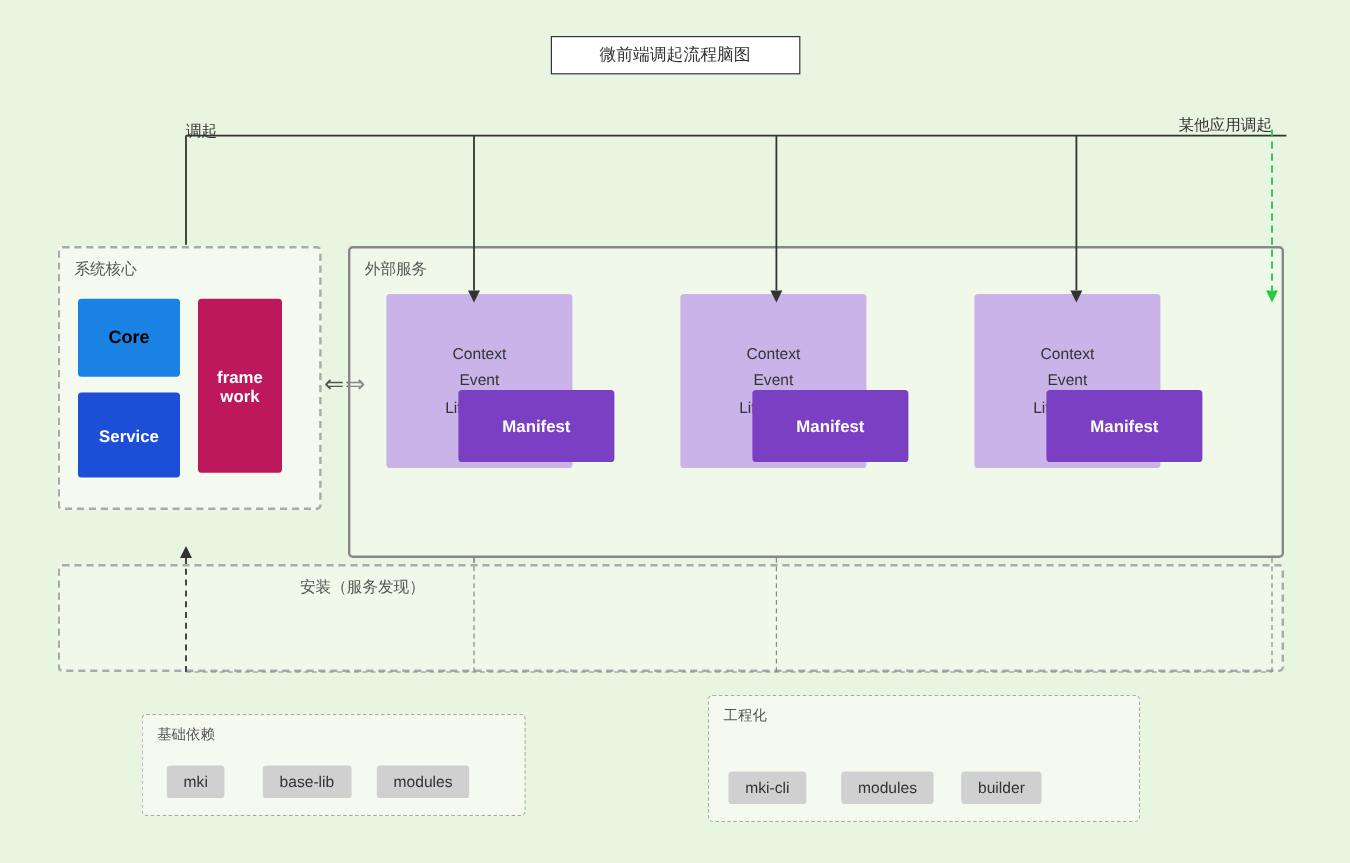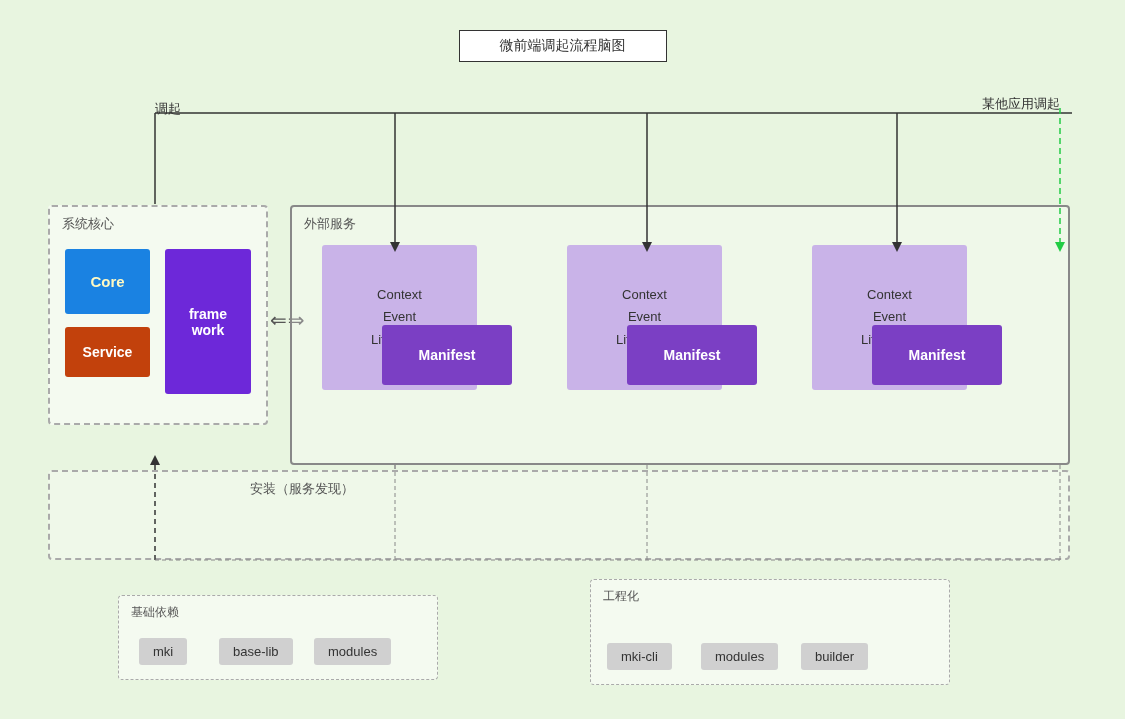--- a/index.html
+++ b/index.html
@@ -66,47 +66,47 @@
       position: absolute;
       top: 42px;
       left: 15px;
       width: 85px;
       height: 65px;
       background: #1a82e2;
       border-radius: 3px;
       display: flex;
       align-items: center;
       justify-content: center;
-      color: #fef9c3;
+      color: #000000;
       font-size: 15px;
       font-weight: bold;
     }
     .service-btn {
       position: absolute;
       top: 120px;
       left: 15px;
       width: 85px;
-      height: 50px;
-      background: #c2410c;
+      height: 71px;
+      background: #1d4ed8;
       border-radius: 3px;
       display: flex;
       align-items: center;
       justify-content: center;
       color: white;
       font-size: 14px;
       font-weight: bold;
       text-align: center;
     }
     .framework-btn {
       position: absolute;
       top: 42px;
       left: 115px;
-      width: 86px;
+      width: 70px;
       height: 145px;
-      background: #6d28d9;
+      background: #be185d;
       border-radius: 3px;
       display: flex;
       align-items: center;
       justify-content: center;
       color: white;
       font-size: 14px;
       font-weight: bold;
       text-align: center;
     }
     

